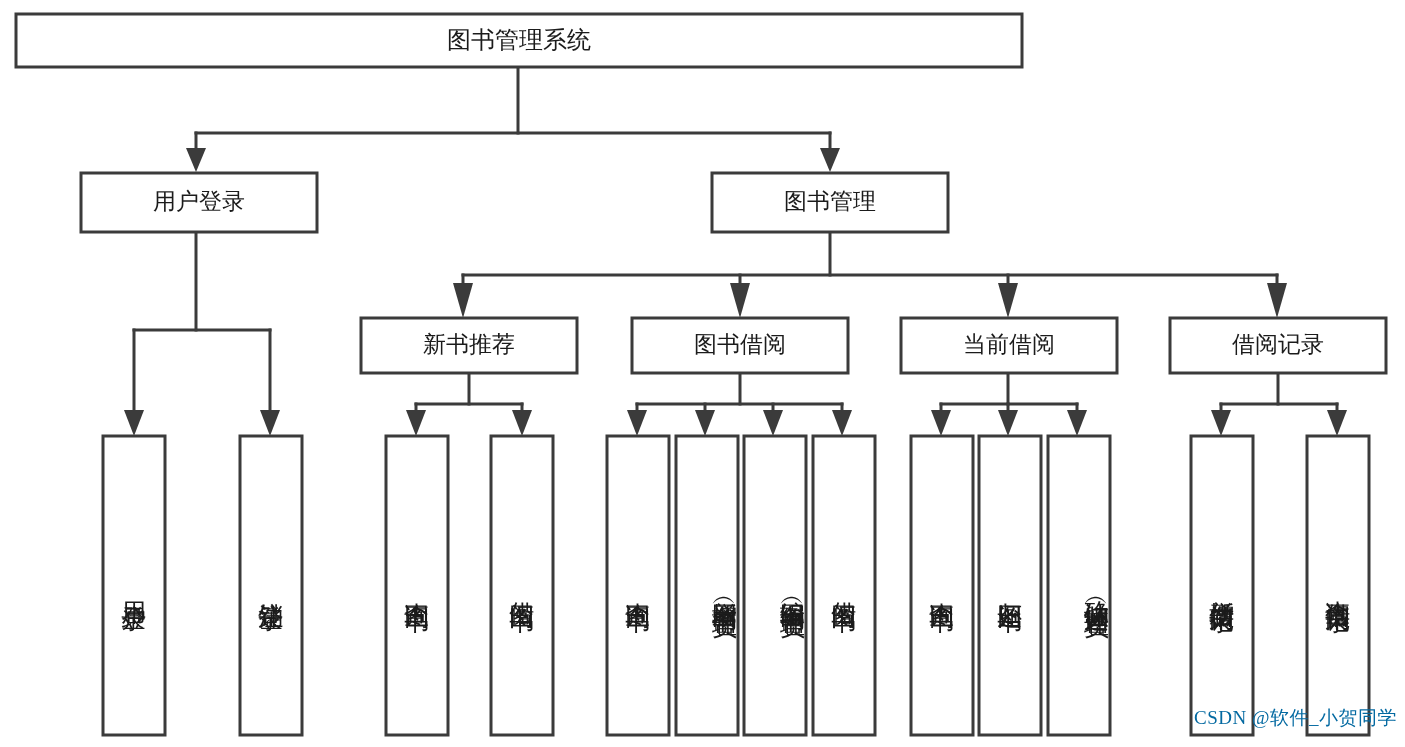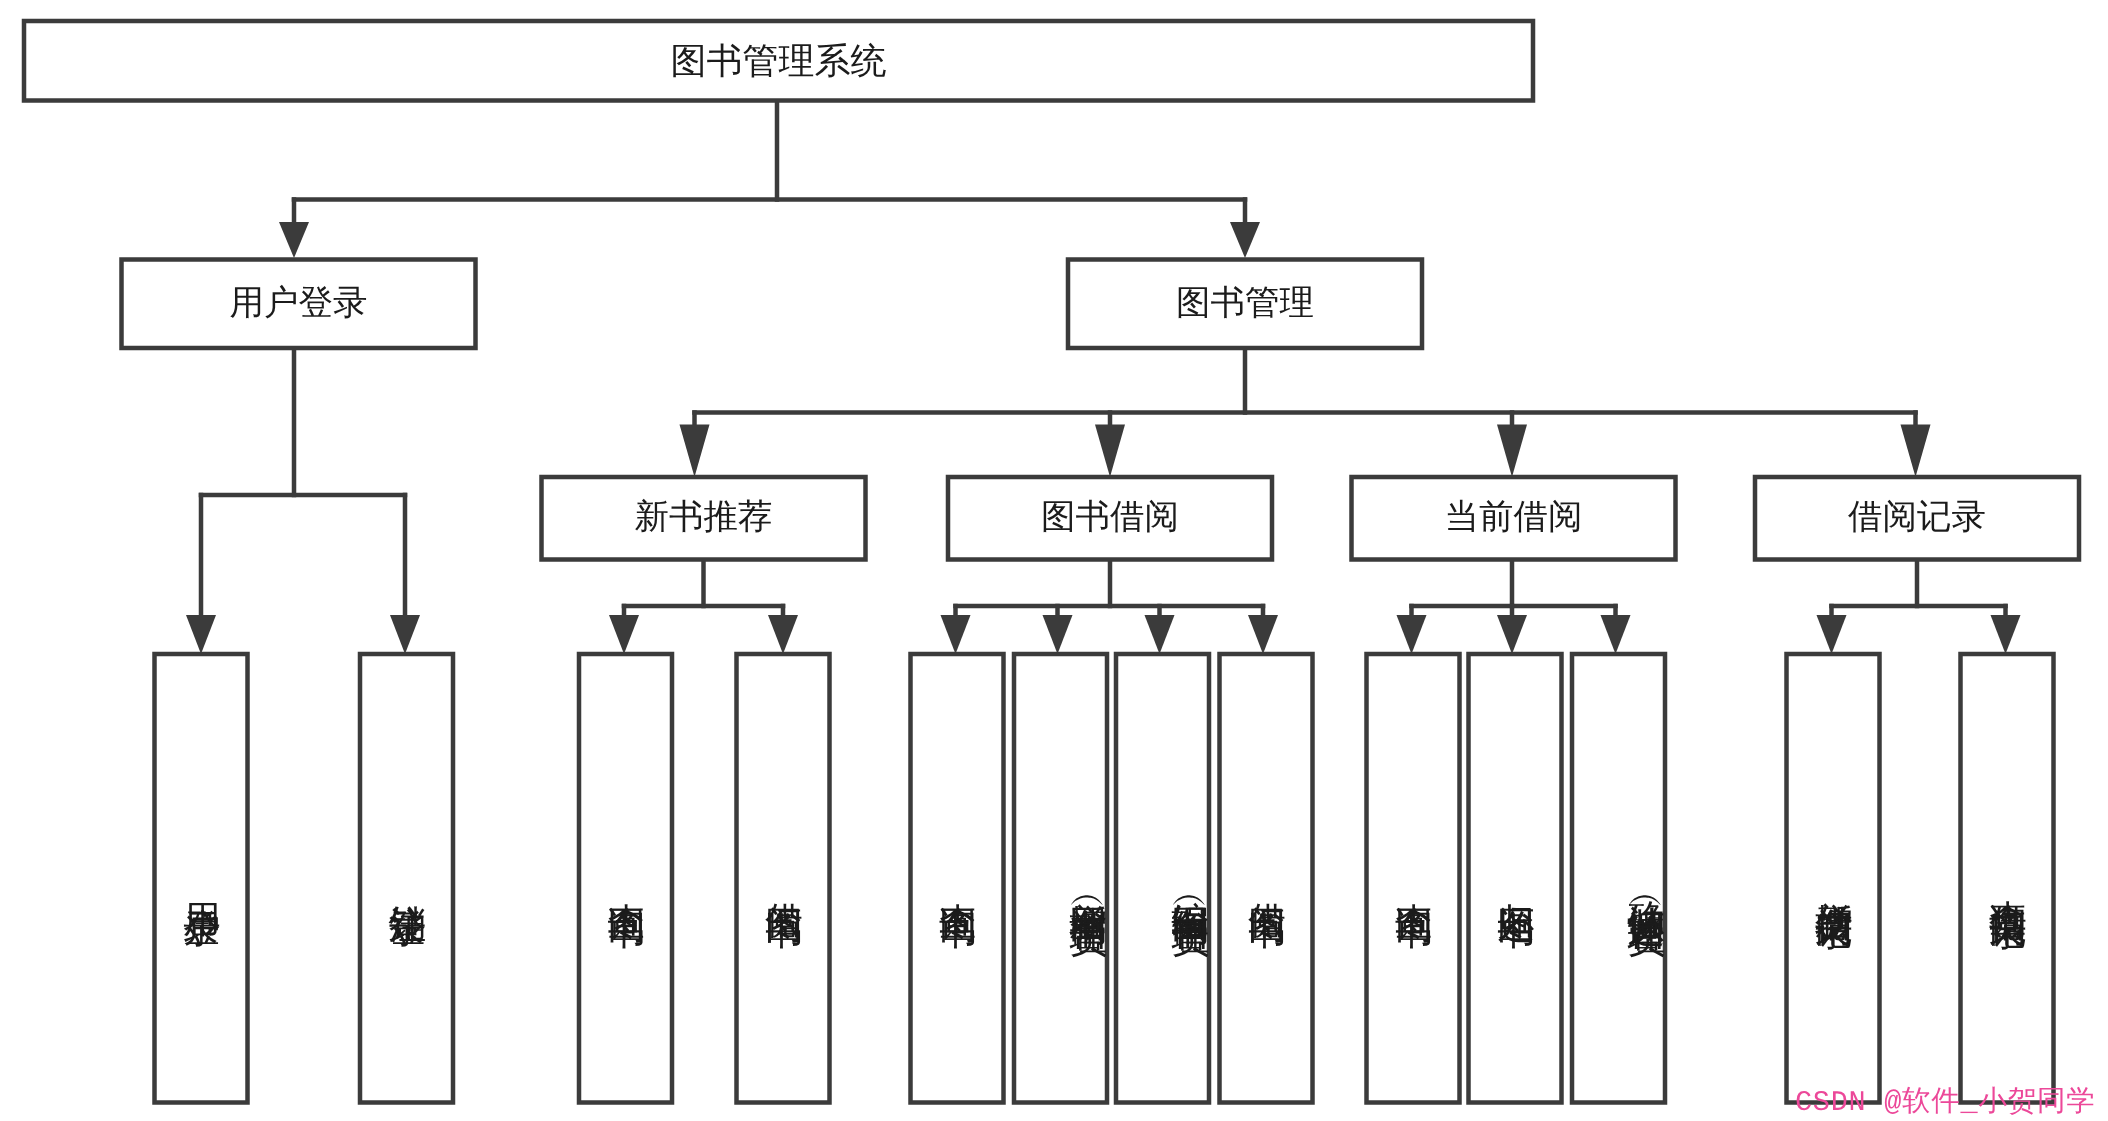--- a/index.html
+++ b/index.html
@@ -70,24 +70,24 @@
     justify-content: center;
     white-space: nowrap;
     pointer-events: none;
   }
   .vlabel.center {
     align-items: center;
   }
   .watermark {
     position: absolute;
     right: 8px;
-    bottom: 0;
-    font-family: Liberation Mono, monospace;
+    bottom: 16px;
+    font-family: Liberation Serif, serif;
     font-size: 19px;
-    color: #ec4899;
+    color: #0369a1;
     white-space: nowrap;
     letter-spacing: 0.5px;
   }
 </style>
 </head>
 <body>
 
 <div id="diagram-root">
 
   <svg id="flow-svg" viewBox="0 0 1405 747">

